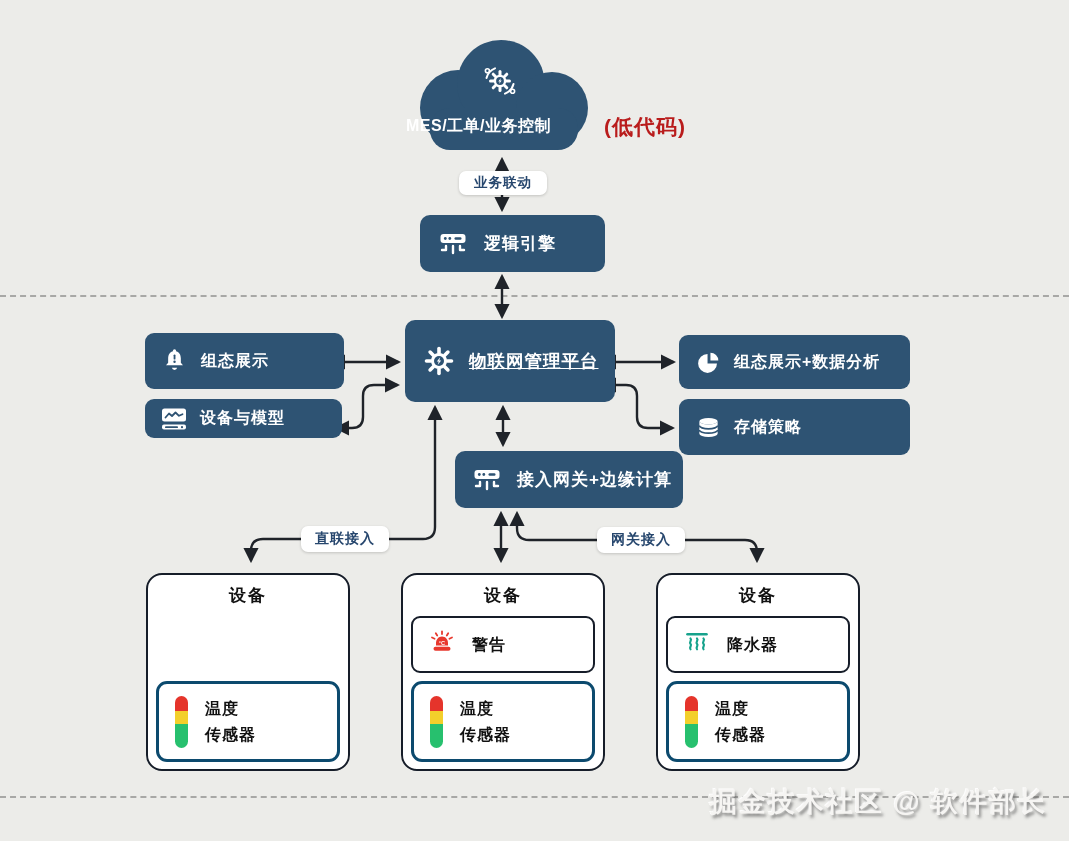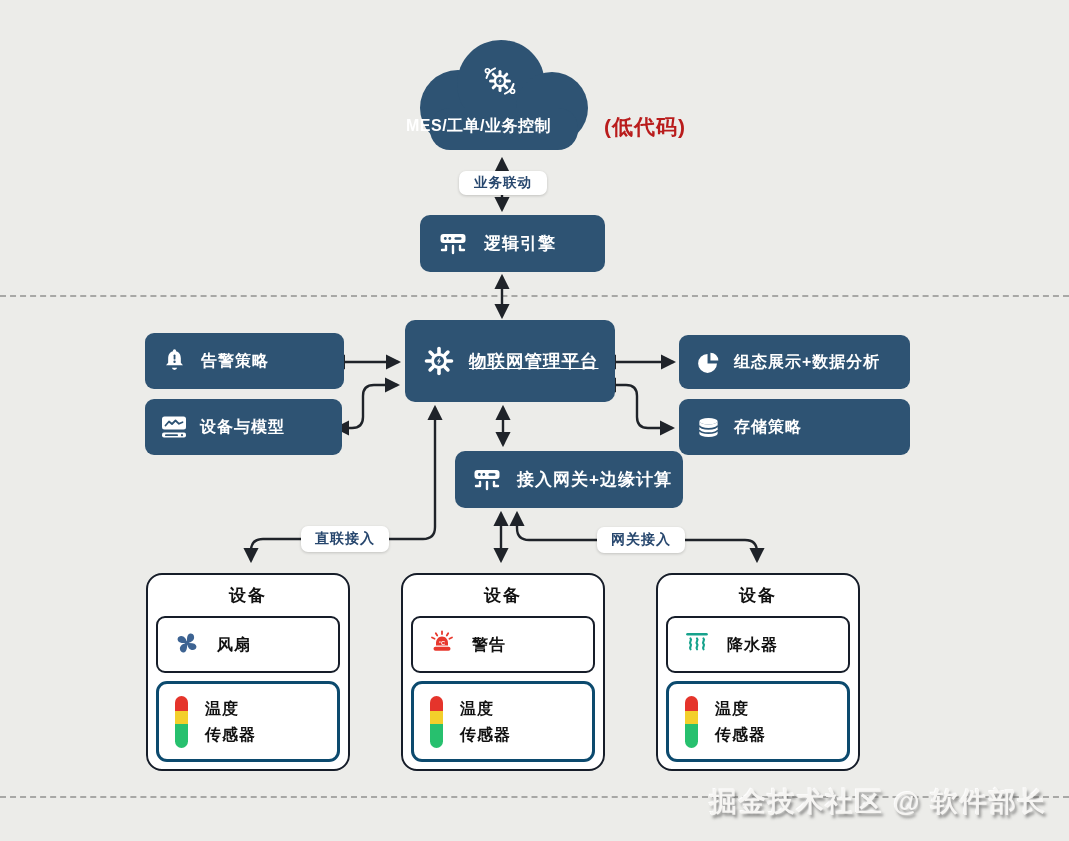--- a/index.html
+++ b/index.html
@@ -149,24 +149,24 @@
   <div class="node" style="left:145px;top:333px;width:182px;height:56px;border-radius:9px;padding-left:17px;gap:14px;">
     <span class="icon">
       <svg width="25" height="27" viewBox="0 0 26 28">
         <circle cx="13" cy="3" r="1.7" fill="#fff"></circle>
         <path d="M13,3 C8.2,3 6.4,7 6.4,11 V15.2 L4.2,18 H21.8 L19.6,15.2 V11 C19.6,7 17.8,3 13,3 Z" fill="#fff"></path>
         <path d="M10.2,20.6 A2.9,2.9 0 0 0 15.8,20.6 Z" fill="#fff"></path>
         <rect x="12.1" y="6.6" width="1.9" height="5.4" rx="0.95" fill="#2E5373"></rect>
         <circle cx="13.05" cy="14.2" r="1.25" fill="#2E5373"></circle>
       </svg>
     </span>
-    <span class="lbl" style="font-size:16px;">告警策略</span>
-  </div>
-
-  <div class="node" style="left:145px;top:399px;width:182px;height:56px;border-radius:9px;padding-left:15px;gap:12px;">
+    <span class="lbl" style="font-size:16px;">组态展示</span>
+  </div>
+
+  <div class="node" style="left:145px;top:399px;width:182px;height:39px;border-radius:9px;padding-left:15px;gap:12px;">
     <span class="icon">
       <svg width="28" height="26" viewBox="0 0 28 26">
         <rect x="2" y="2.5" width="24" height="13" rx="2.5" fill="#fff"></rect>
         <polyline points="5.5,11.5 9,7.5 12,10 15.5,6.5 19,9.8 22.5,8.2" stroke="#2E5373" stroke-width="1.8" fill="none" stroke-linecap="round" stroke-linejoin="round"></polyline>
         <rect x="2" y="18.5" width="24" height="5" rx="2" fill="#fff"></rect>
         <rect x="5" y="20.3" width="13" height="1.7" rx="0.85" fill="#2E5373"></rect>
         <circle cx="22" cy="21.2" r="1.1" fill="#2E5373"></circle>
       </svg>
     </span>
     <span class="lbl" style="font-size:16px;">设备与模型</span>
@@ -210,40 +210,20 @@
     </span>
     <span class="lbl" style="font-size:17px;">接入网关+边缘计算</span>
   </div>
 
   <div class="pill" style="left:459px;top:171px;width:88px;height:24px;font-size:13.5px;">业务联动</div>
   <div class="pill" style="left:301px;top:526px;width:88px;height:26px;">直联接入</div>
   <div class="pill" style="left:597px;top:527px;width:88px;height:26px;">网关接入</div>
 
   <div class="device-card" style="left:146px;top:573px;">
     <div class="device-title">设备</div>
-    <div class="sub-box actuator">
-      <span class="icon">
-        <svg width="26" height="26" viewBox="0 0 26 26">
-          <g fill="#3D6392">
-            <path d="M13,13 C12.6,8.6 10,5.6 6.9,5.9 C4.4,6.1 3.4,8 3.6,9.7 C3.9,12.3 7,13.4 13,13 Z"></path>
-            <g transform="rotate(90 13 13)">
-                <path d="M13,13 C12.6,8.6 10,5.6 6.9,5.9 C4.4,6.1 3.4,8 3.6,9.7 C3.9,12.3 7,13.4 13,13 Z"></path>
-              </g>
-            <g transform="rotate(180 13 13)">
-                <path d="M13,13 C12.6,8.6 10,5.6 6.9,5.9 C4.4,6.1 3.4,8 3.6,9.7 C3.9,12.3 7,13.4 13,13 Z"></path>
-              </g>
-            <g transform="rotate(270 13 13)">
-                <path d="M13,13 C12.6,8.6 10,5.6 6.9,5.9 C4.4,6.1 3.4,8 3.6,9.7 C3.9,12.3 7,13.4 13,13 Z"></path>
-              </g>
-            <circle cx="13" cy="13" r="2.1"></circle>
-          </g>
-        </svg>
-      </span>
-      <span class="sub-lbl">风扇</span>
-    </div>
     <div class="sub-box sensor">
       <span class="temp-bar">
           <span class="r"></span>
           <span class="y"></span>
           <span class="g"></span>
         </span>
       <span class="sub-lbl">
         <div>温度</div>
         <div>传感器</div>
       </span>

